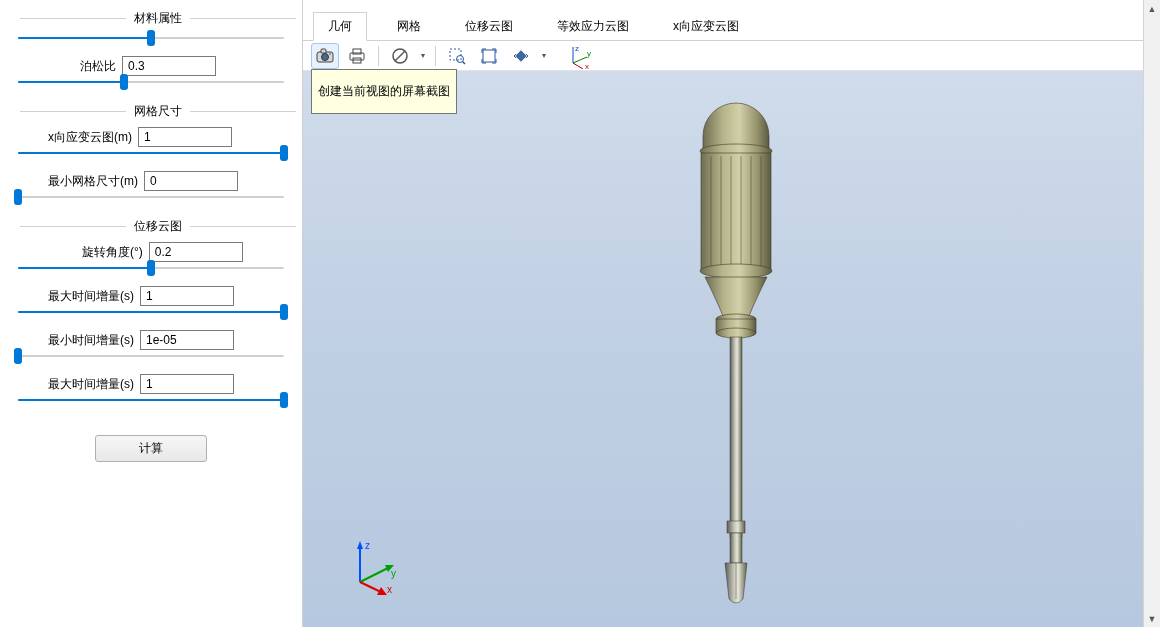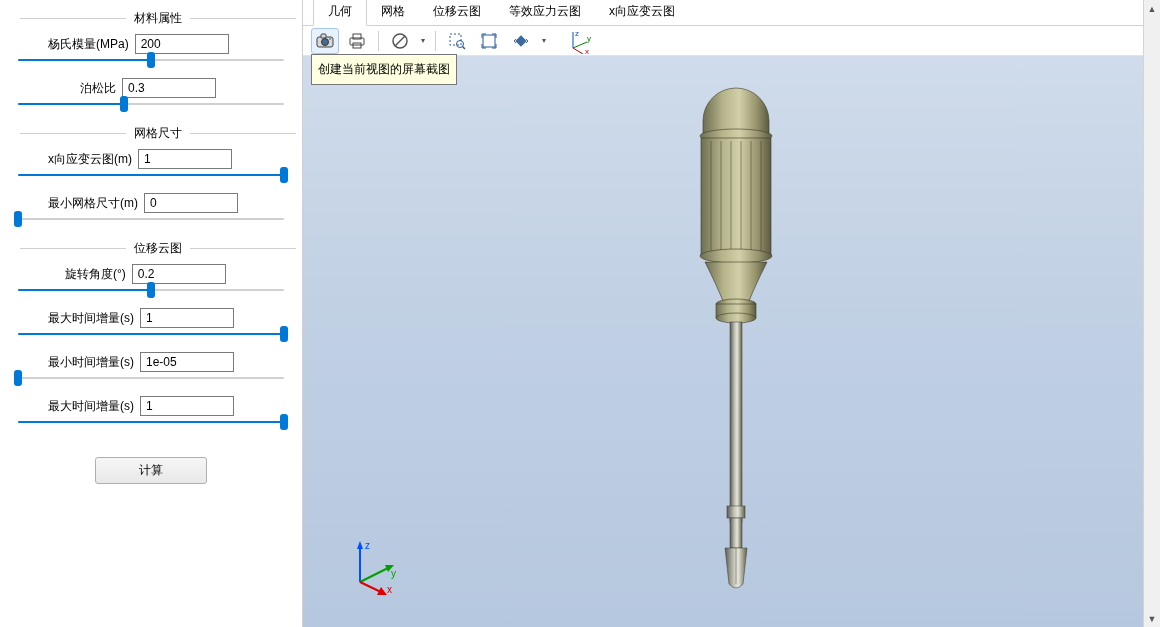--- a/index.html
+++ b/index.html
@@ -25,31 +25,31 @@
 .slider-thumb { position:absolute; top:-5px; width:8px; height:16px; background:#0078d7; border-radius:3px; margin-left:-4px; }
 
 .calc-btn-row { display:flex; justify-content:center; padding:18px 0 0 0;}
 .calc-btn { width:112px; height:27px; background:linear-gradient(#f6f6f6,#e8e8e8); border:1px solid #b0b0b0; border-radius:3px; font-size:12px; cursor:pointer; }
 
 
 .right-area { flex:1; display:flex; height:100%; }
 .main-col { flex:1; display:flex; flex-direction:column; }
 
 
-.tab-row { display:flex; height:26px; border-bottom:1px solid #d0d0d0; align-items:flex-end; padding-left:10px; gap:0; }
+.tab-row { display:flex; height:41px; border-bottom:1px solid #d0d0d0; align-items:flex-end; padding-left:10px; gap:16px; }
 .tab { font-size:12px; padding:5px 14px; cursor:pointer; position:relative; color:#000; }
 .tab.active { border:1px solid #d0d0d0; border-bottom:1px solid #fff; background:#fff; margin-bottom:-1px;}
 
 
 .toolbar { height:30px; display:flex; align-items:center; padding:0 8px; gap:4px; background:#fff; border-bottom:1px solid #e3e3e3; position:relative;}
 .tool-btn { width:28px; height:26px; display:flex; align-items:center; justify-content:center; border:1px solid transparent; border-radius:3px; cursor:pointer; }
 .tool-sep { width:1px; height:20px; background:#d0d0d0; margin:0 3px;}
 .tool-drop { width:10px; display:flex; align-items:center; justify-content:center; font-size:8px; color:#555; cursor:pointer;}
 
-.tooltip-box { position:absolute; top:28px; left:8px; background:#ffffe1; border:1px solid #767676; padding:6px 6px; font-size:12px; white-space:nowrap; z-index:10;}
+.tooltip-box { position:absolute; top:28px; left:8px; background:#ffffe1; border:1px solid #767676; padding:13px 6px; font-size:12px; white-space:nowrap; z-index:10;}
 
 
 .viewport { flex:1; background:linear-gradient(#d0dceb 0%, #c2d1e4 40%, #b6c8df 100%); position:relative; overflow:hidden;}
 .triad { position:absolute; left:42px; bottom:30px; }
 
 
 .vscroll { width:17px; background:#f0f0f0; border-left:1px solid #d4d4d4; display:flex; flex-direction:column;}
 .vscroll .arrow { height:17px; display:flex; align-items:center; justify-content:center; font-size:9px; color:#555; cursor:pointer;}
 .vscroll .track { flex:1; background:#f0f0f0;}
 
@@ -60,24 +60,20 @@
 
 <div class="app">
 
   <div class="left-panel">
 
     <div class="section-header">
       <div class="line"></div>
         <div class="title">材料属性</div>
         <div class="line"></div>
     </div>
-    <div class="field-row">
-      <span class="field-label">杨氏模量(MPa)</span>
-      <input class="field-input" value="200" style="">
-    </div>
     <div class="slider-row">
         <div class="slider">
           <div class="slider-track"></div>
           <div class="slider-track-fill" style="width:50%"></div>
           <div class="slider-thumb" style="left:50%"></div>
         </div>
       </div>
 
     <div class="field-row" style="padding-left:80px">
       <span class="field-label">泊松比</span>
@@ -118,21 +114,21 @@
           <div class="slider-track-fill" style="width:0%"></div>
           <div class="slider-thumb" style="left:0%"></div>
         </div>
       </div>
 
     <div class="section-header">
       <div class="line"></div>
         <div class="title">位移云图</div>
         <div class="line"></div>
     </div>
-    <div class="field-row" style="padding-left:65px">
+    <div class="field-row" style="padding-left:82px">
       <span class="field-label">旋转角度(°)</span>
       <input class="field-input" value="0.2" style="">
     </div>
     <div class="slider-row">
         <div class="slider">
           <div class="slider-track"></div>
           <div class="slider-track-fill" style="width:50%"></div>
           <div class="slider-thumb" style="left:50%"></div>
         </div>
       </div>

